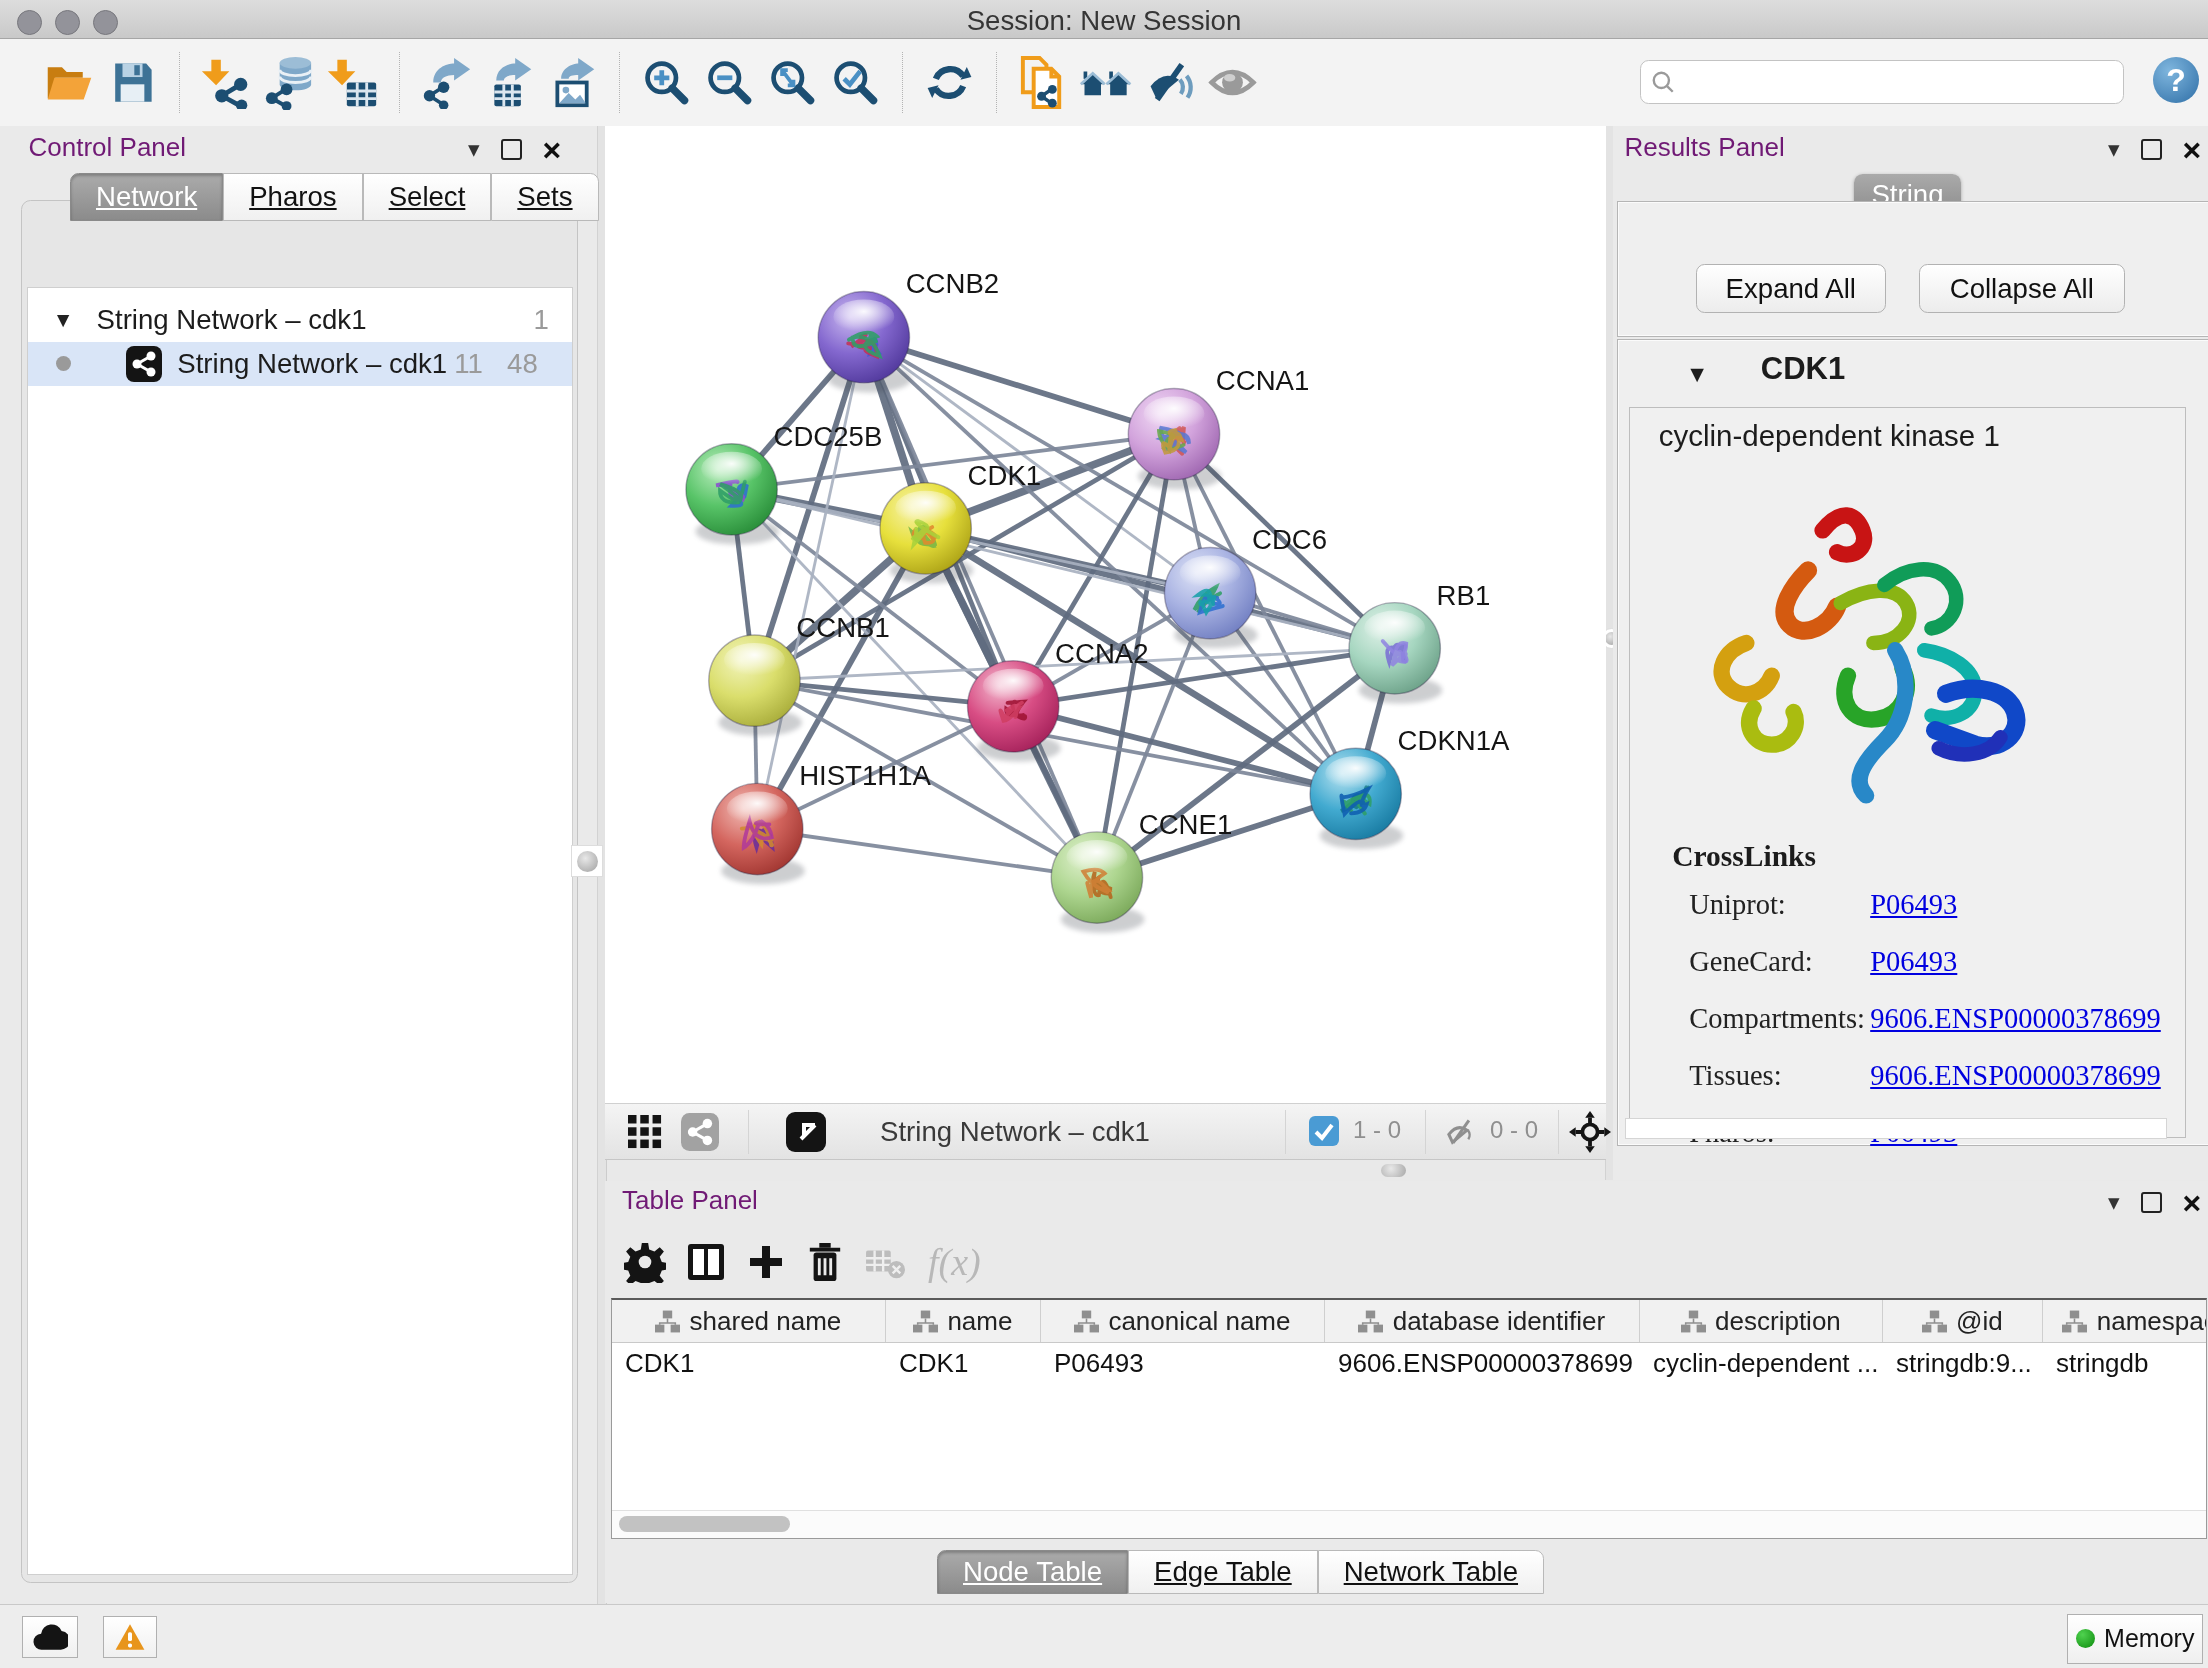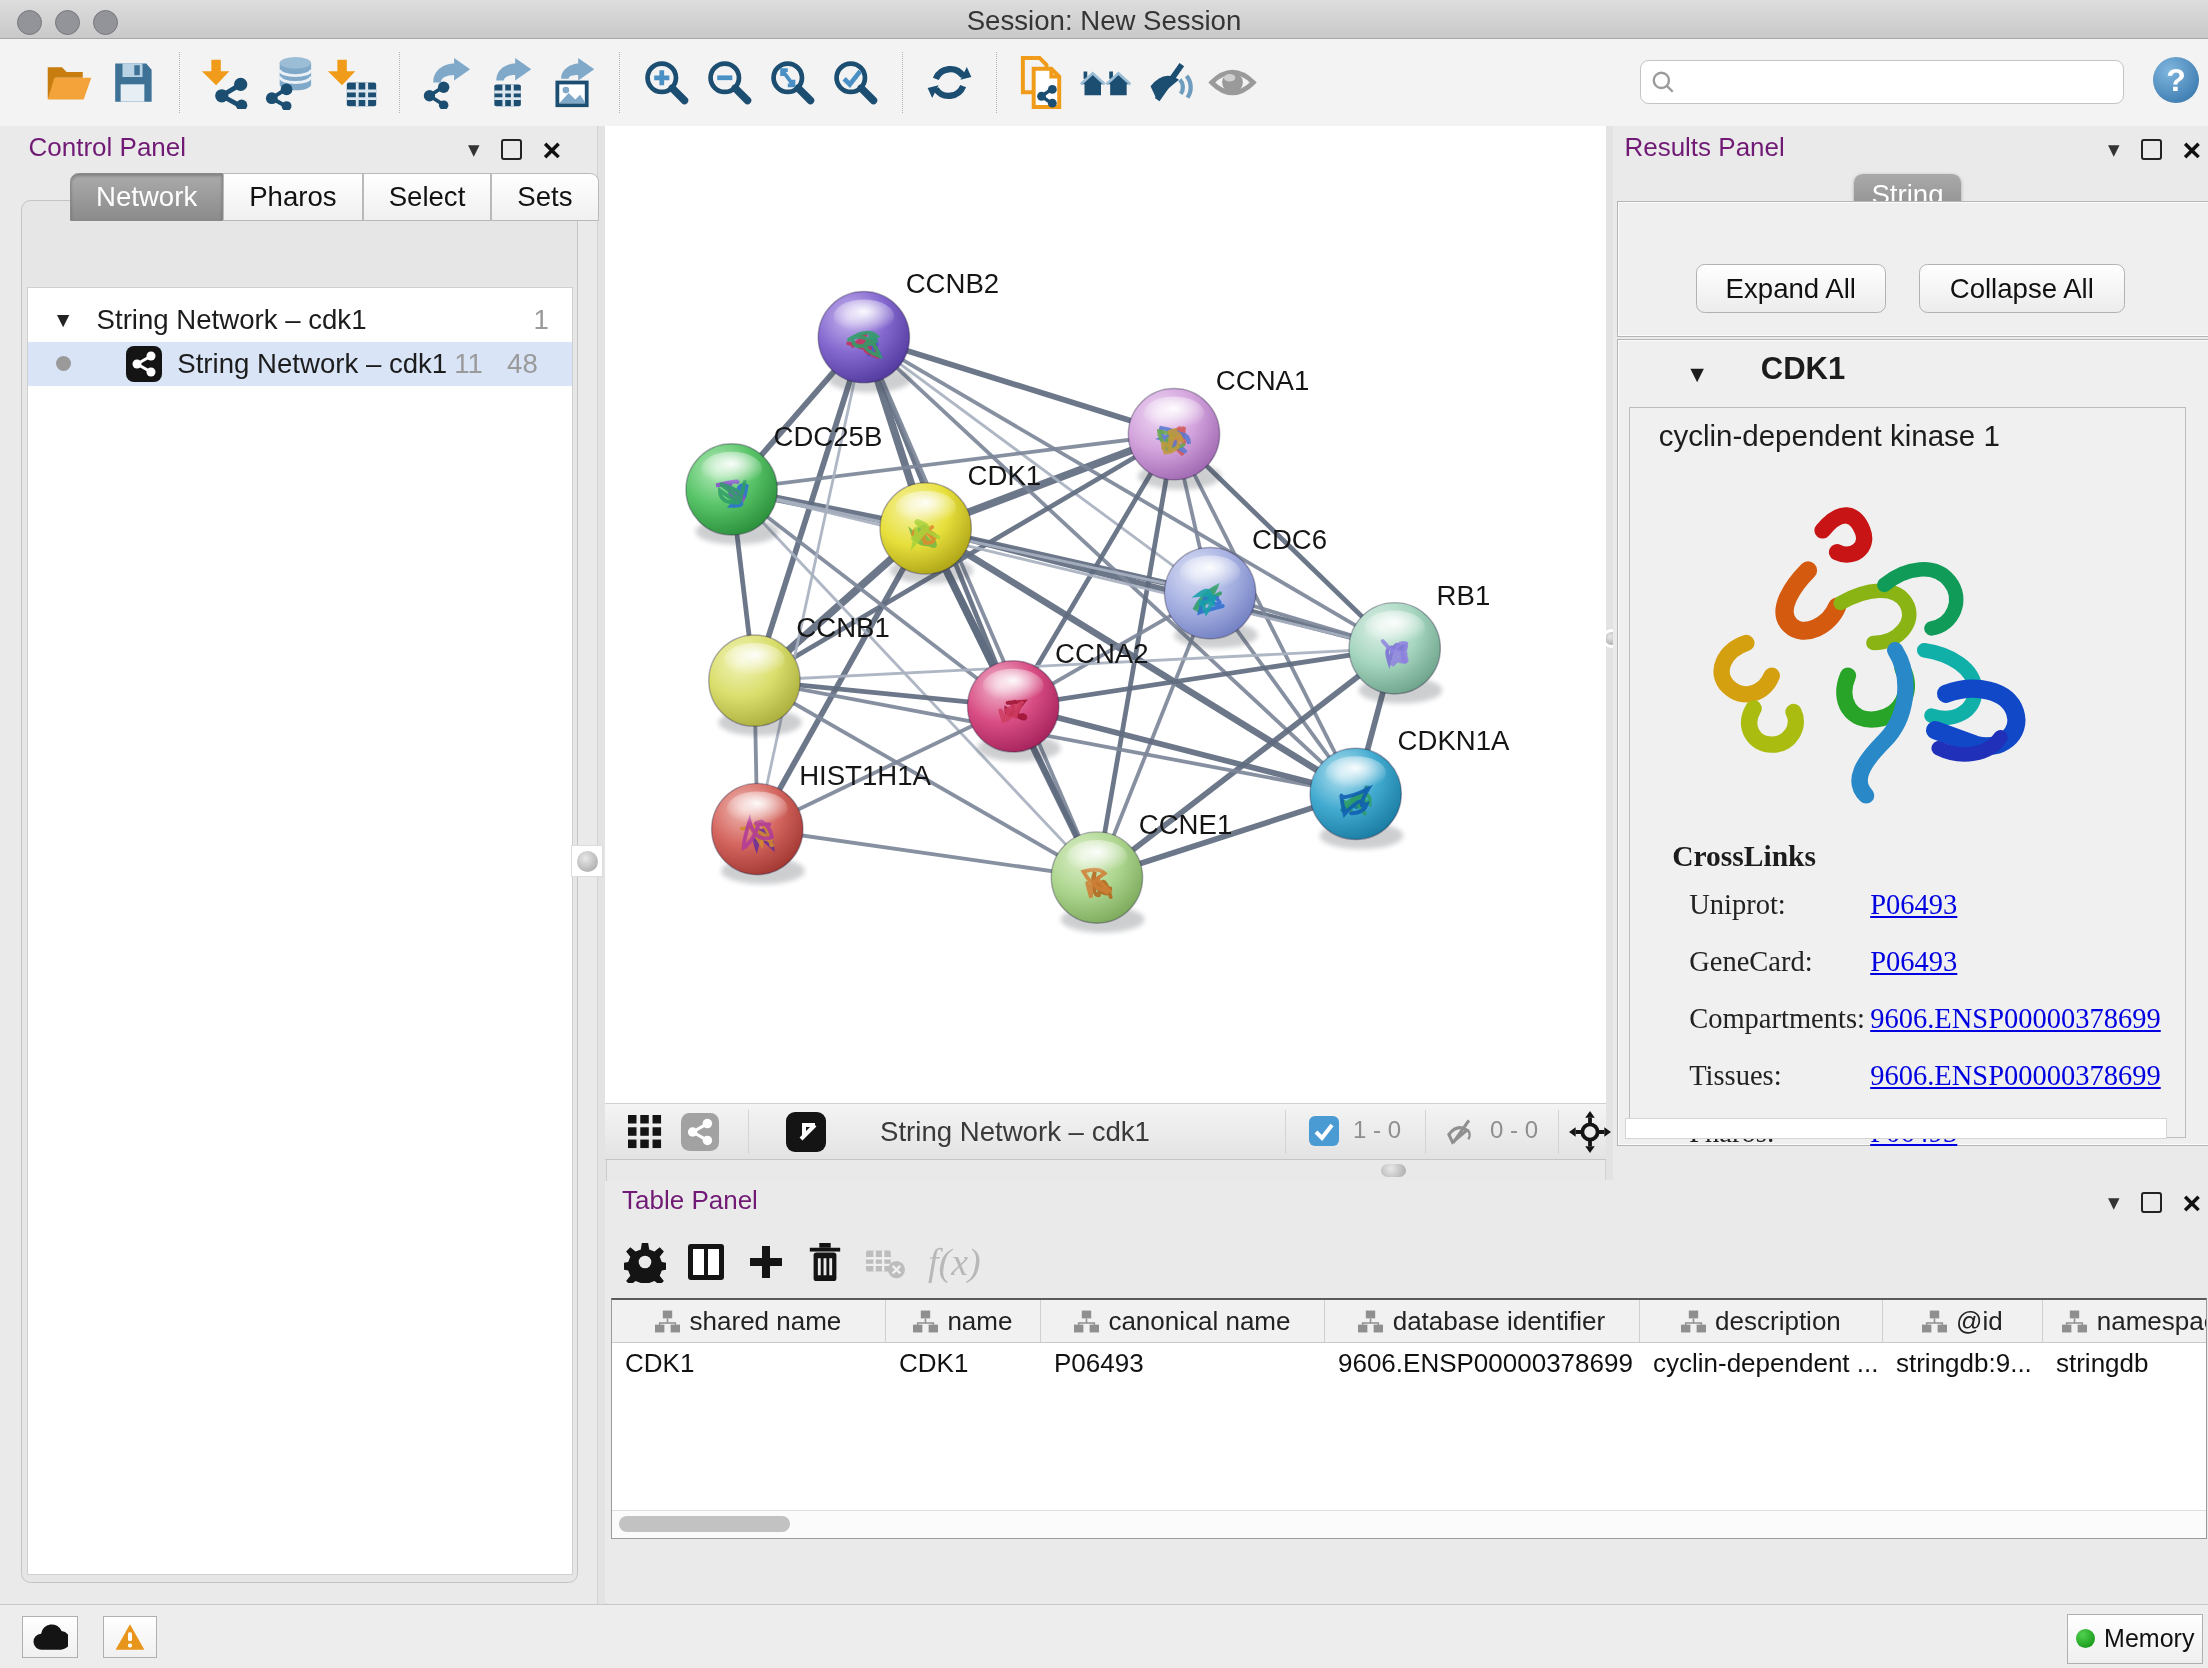--- a/index.html
+++ b/index.html
@@ -23,21 +23,21 @@
   #helpbtn{position:absolute;left:2153px;top:57px;width:46px;height:46px;border-radius:50%;
     background:radial-gradient(circle at 35% 30%, #7fb6de, #2e6ea6);color:#fff;font-size:32px;
     font-weight:bold;display:flex;align-items:center;justify-content:center;}
   
   .ptitle{font-size:26px;color:#701a75;}
   .pctrls{display:flex;align-items:center;gap:21px;}
   .tri{font-size:23px;color:#333;line-height:1;}
   .maxbox{width:17px;height:17px;border:2.9px solid #222;border-radius:2.9px;display:inline-block;}
   .closex{font-size:32px;font-weight:bold;color:#111;line-height:1;}
   .seg-tab{height:46px;padding:0 25px;background:linear-gradient(#ffffff,#f0f0f0);
-    border:1px solid #b9b9b9;font-size:27.6px;display:flex;align-items:center;color:#111;}
+    border:1px solid #b9b9b9;font-size:27.6px;display:flex;align-items:center;color:#111;text-decoration:underline;}
   .seg-tab.active{background:linear-gradient(#ababab,#8b8b8b);color:#fff;border-color:#8a8a8a;
     border-radius:8.6px;box-shadow:inset 0 1.9px 2.9px rgba(0,0,0,.25);}
   .seg-tab:first-child{border-radius:8.6px 0 0 0;}
   .seg-tab:last-child{border-radius:0 8.6px 0 0;}
   .rbtn{background:linear-gradient(#ffffff,#ececec);border:1px solid #b2b2b2;border-radius:8.6px;
     font-size:27.6px;display:flex;align-items:center;justify-content:center;color:#111;}
   
   #control-panel{left:0;top:126px;width:597px;height:1478px;background:#eaeaea;}
   #cp-tabs{position:absolute;left:70px;top:47px;display:flex;z-index:3;}
   #cp-box{position:absolute;left:21px;top:74px;width:555px;height:1381px;background:#e6e6e6;
@@ -775,20 +775,25 @@
           <div class="td" style="width: 284px;">P06493</div>
           <div class="td" style="width: 315px;">9606.ENSP00000378699</div>
           <div class="td" style="width: 243px;">cyclin-dependent ...</div>
           <div class="td" style="width: 160px;">stringdb:9...</div>
           <div class="td" style="width: 209px;">stringdb</div>
         </div>
       <div id="tbl-hscroll">
         <div id="tbl-thumb"></div>
       </div>
     </div>
+    <div id="tp-tabs">
+        <div class="seg-tab active" style="height: 42px;">Node Table</div>
+        <div class="seg-tab" style="height: 42px;">Edge Table</div>
+        <div class="seg-tab" style="height: 42px;">Network Table</div>
+      </div>
   </div>
 
   <div class="abs" id="status-bar">
     <div class="sbtn" style="left:22px;width:54px">
       <svg width="36" height="28.5" viewBox="0 0 40 32">
         <path d="M11 30a9 9 0 0 1-1-18A12 12 0 0 1 33 9a8 8 0 0 1-2 21z" fill="#141414"></path>
         </svg>
     </div>
     <div class="sbtn" style="left:103px;width:52px">
       <svg width="32" height="30" viewBox="0 0 40 36">

